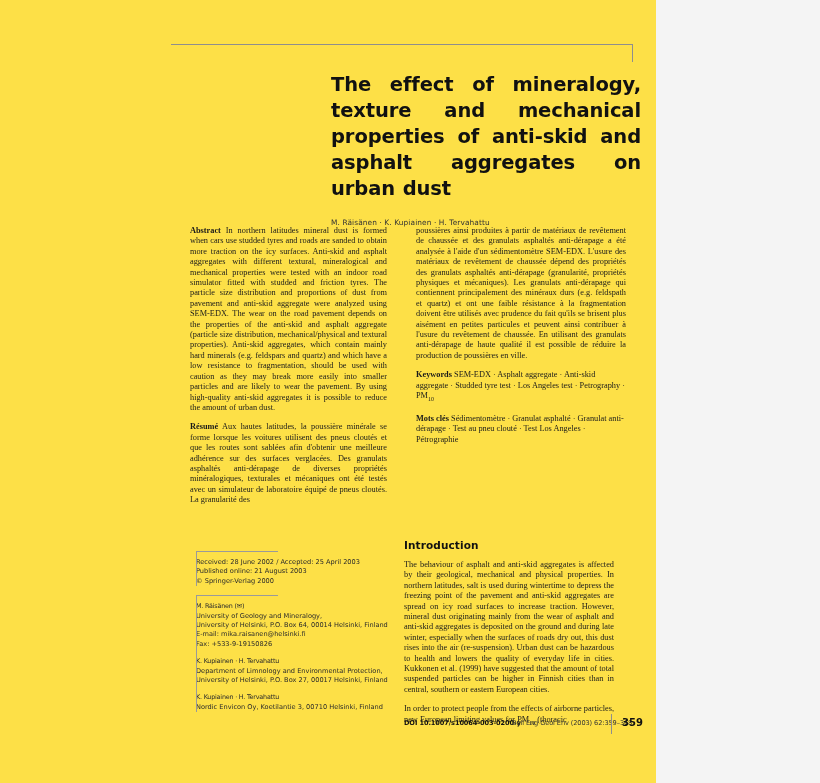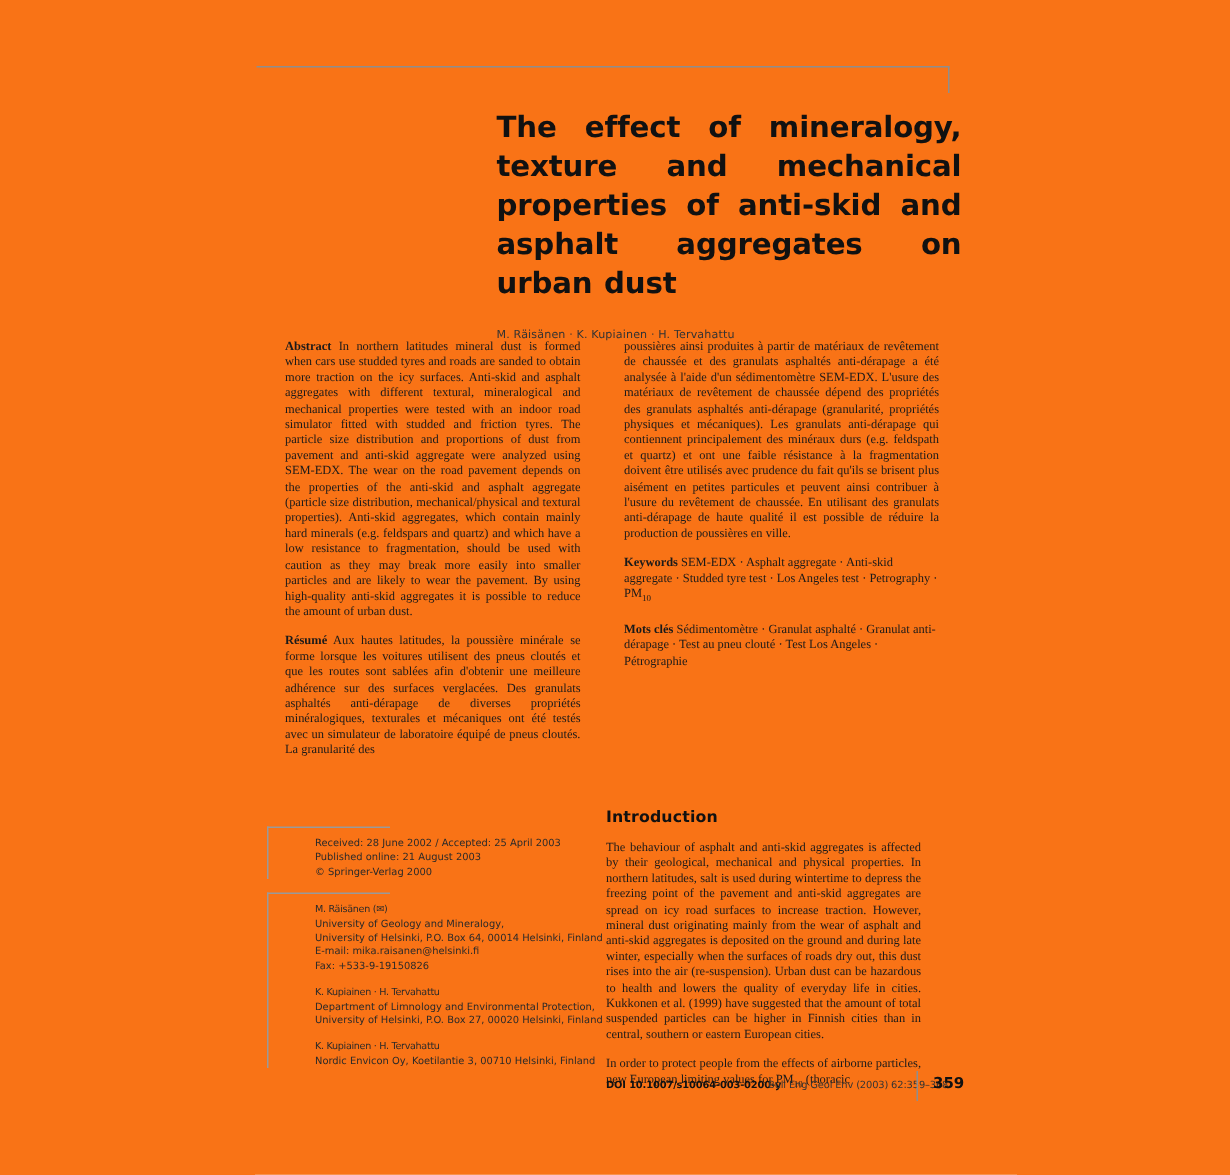--- a/index.html
+++ b/index.html
@@ -9,23 +9,23 @@
   body {
     width: 820px;
     height: 783px;
     background: #f4f4f4;
     font-family: "Liberation Serif", serif;
     color: #1a1a1a;
     overflow: hidden;
   }
   .page {
     position: relative;
-    width: 820px;
+    width: 656px;
     height: 783px;
-    background: #f97316;
+    background: #fde047;
   }
 
   
   .top-rule-wrap {
     position: absolute;
     left: 171px;
     top: 44px;
     width: 462px;
     height: 22px;
   }
@@ -139,22 +139,23 @@
     left: 178px;
     top: 551px;
     width: 200px;
     font-family: "DejaVu Sans", sans-serif;
     font-size: 6.6px;
     line-height: 9.4px;
     color: #2a2a2a;
   }
   .note-box {
     position: relative;
-    padding: 7px 0 0 32px;
+    padding: 7px 0 0 0;
     margin-bottom: 9px;
+    margin-left: 18px;
   }
   .note-box::before {
     content: "";
     position: absolute;
     left: 0;
     top: 0;
     width: 82px;
     height: 0;
     border-top: 1px solid #9a9a9a;
   }
@@ -262,21 +263,21 @@
       <div class="note-group">
         <span class="note-line envelope">M. Räisänen (✉)</span>
         <span class="note-line">University of Geology and Mineralogy,</span>
         <span class="note-line">University of Helsinki, P.O. Box 64, 00014 Helsinki, Finland</span>
         <span class="note-line">E-mail: mika.raisanen@helsinki.fi</span>
         <span class="note-line">Fax: +533-9-19150826</span>
       </div>
       <div class="note-group">
         <span class="note-line envelope">K. Kupiainen · H. Tervahattu</span>
         <span class="note-line">Department of Limnology and Environmental Protection,</span>
-        <span class="note-line">University of Helsinki, P.O. Box 27, 00020 Helsinki, Finland</span>
+        <span class="note-line">University of Helsinki, P.O. Box 27, 00017 Helsinki, Finland</span>
       </div>
       <div class="note-group">
         <span class="note-line envelope">K. Kupiainen · H. Tervahattu</span>
         <span class="note-line">Nordic Envicon Oy, Koetilantie 3, 00710 Helsinki, Finland</span>
       </div>
     </div>
   </div>
 
   <div class="footer">
     <span class="doi">DOI 10.1007/s10064-003-0200-y</span>

